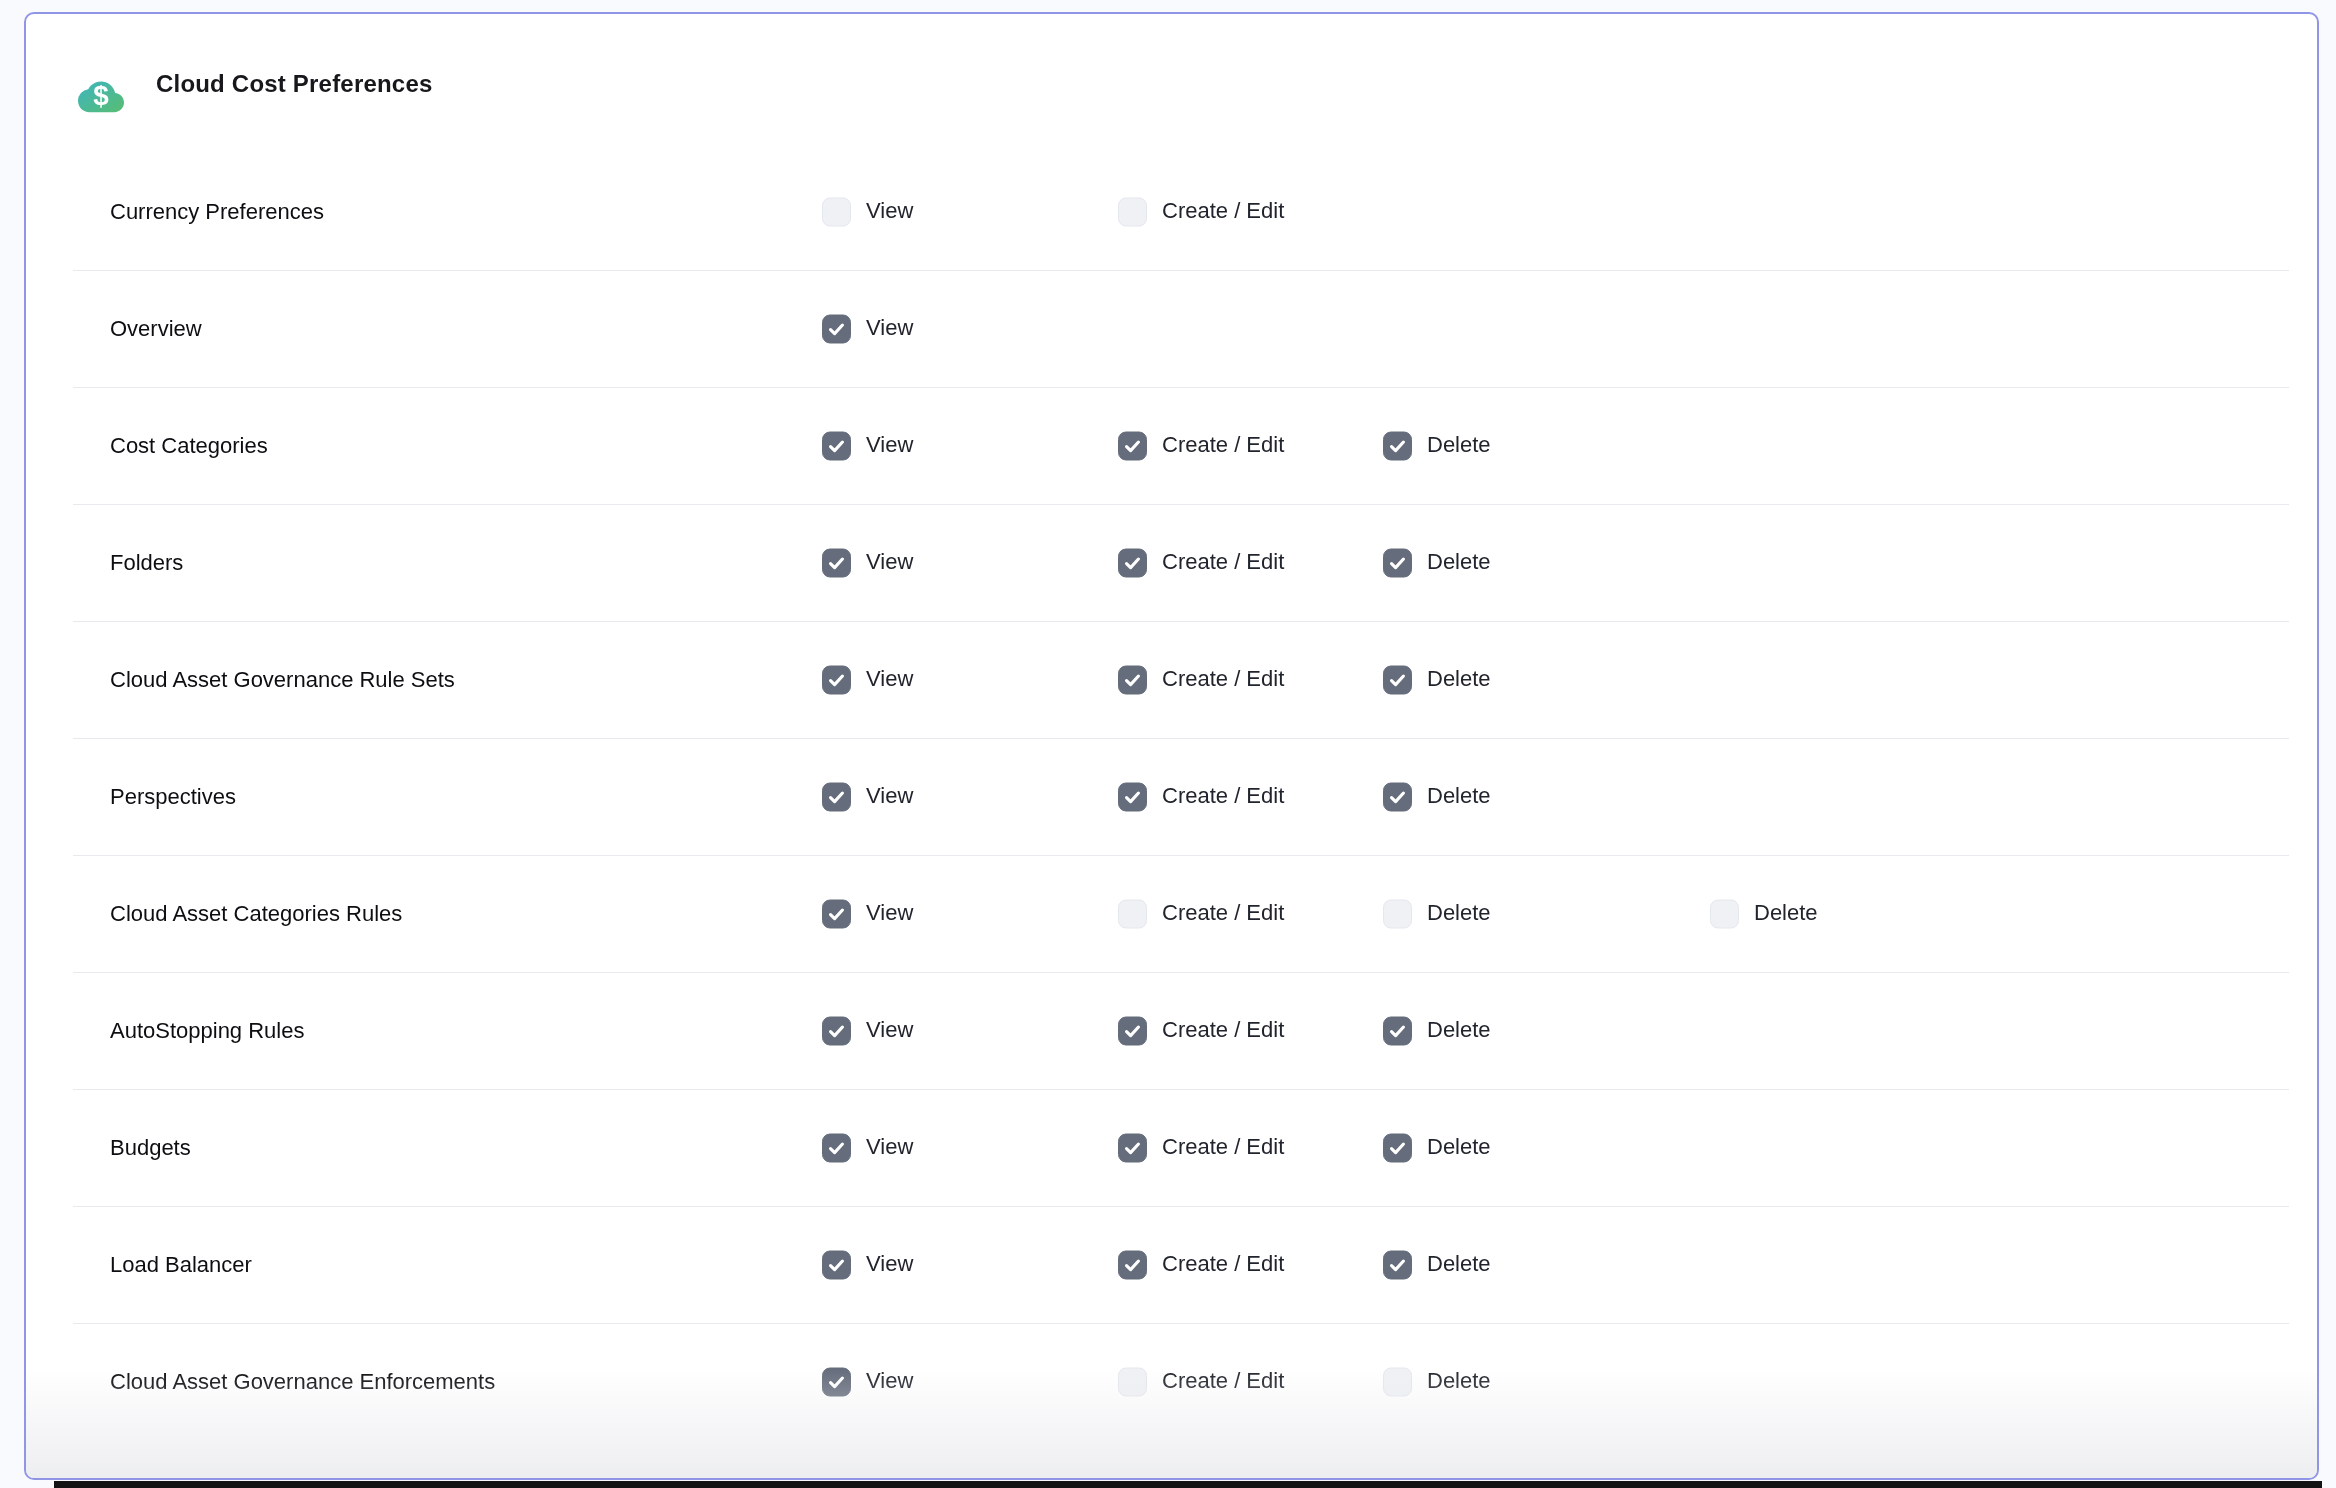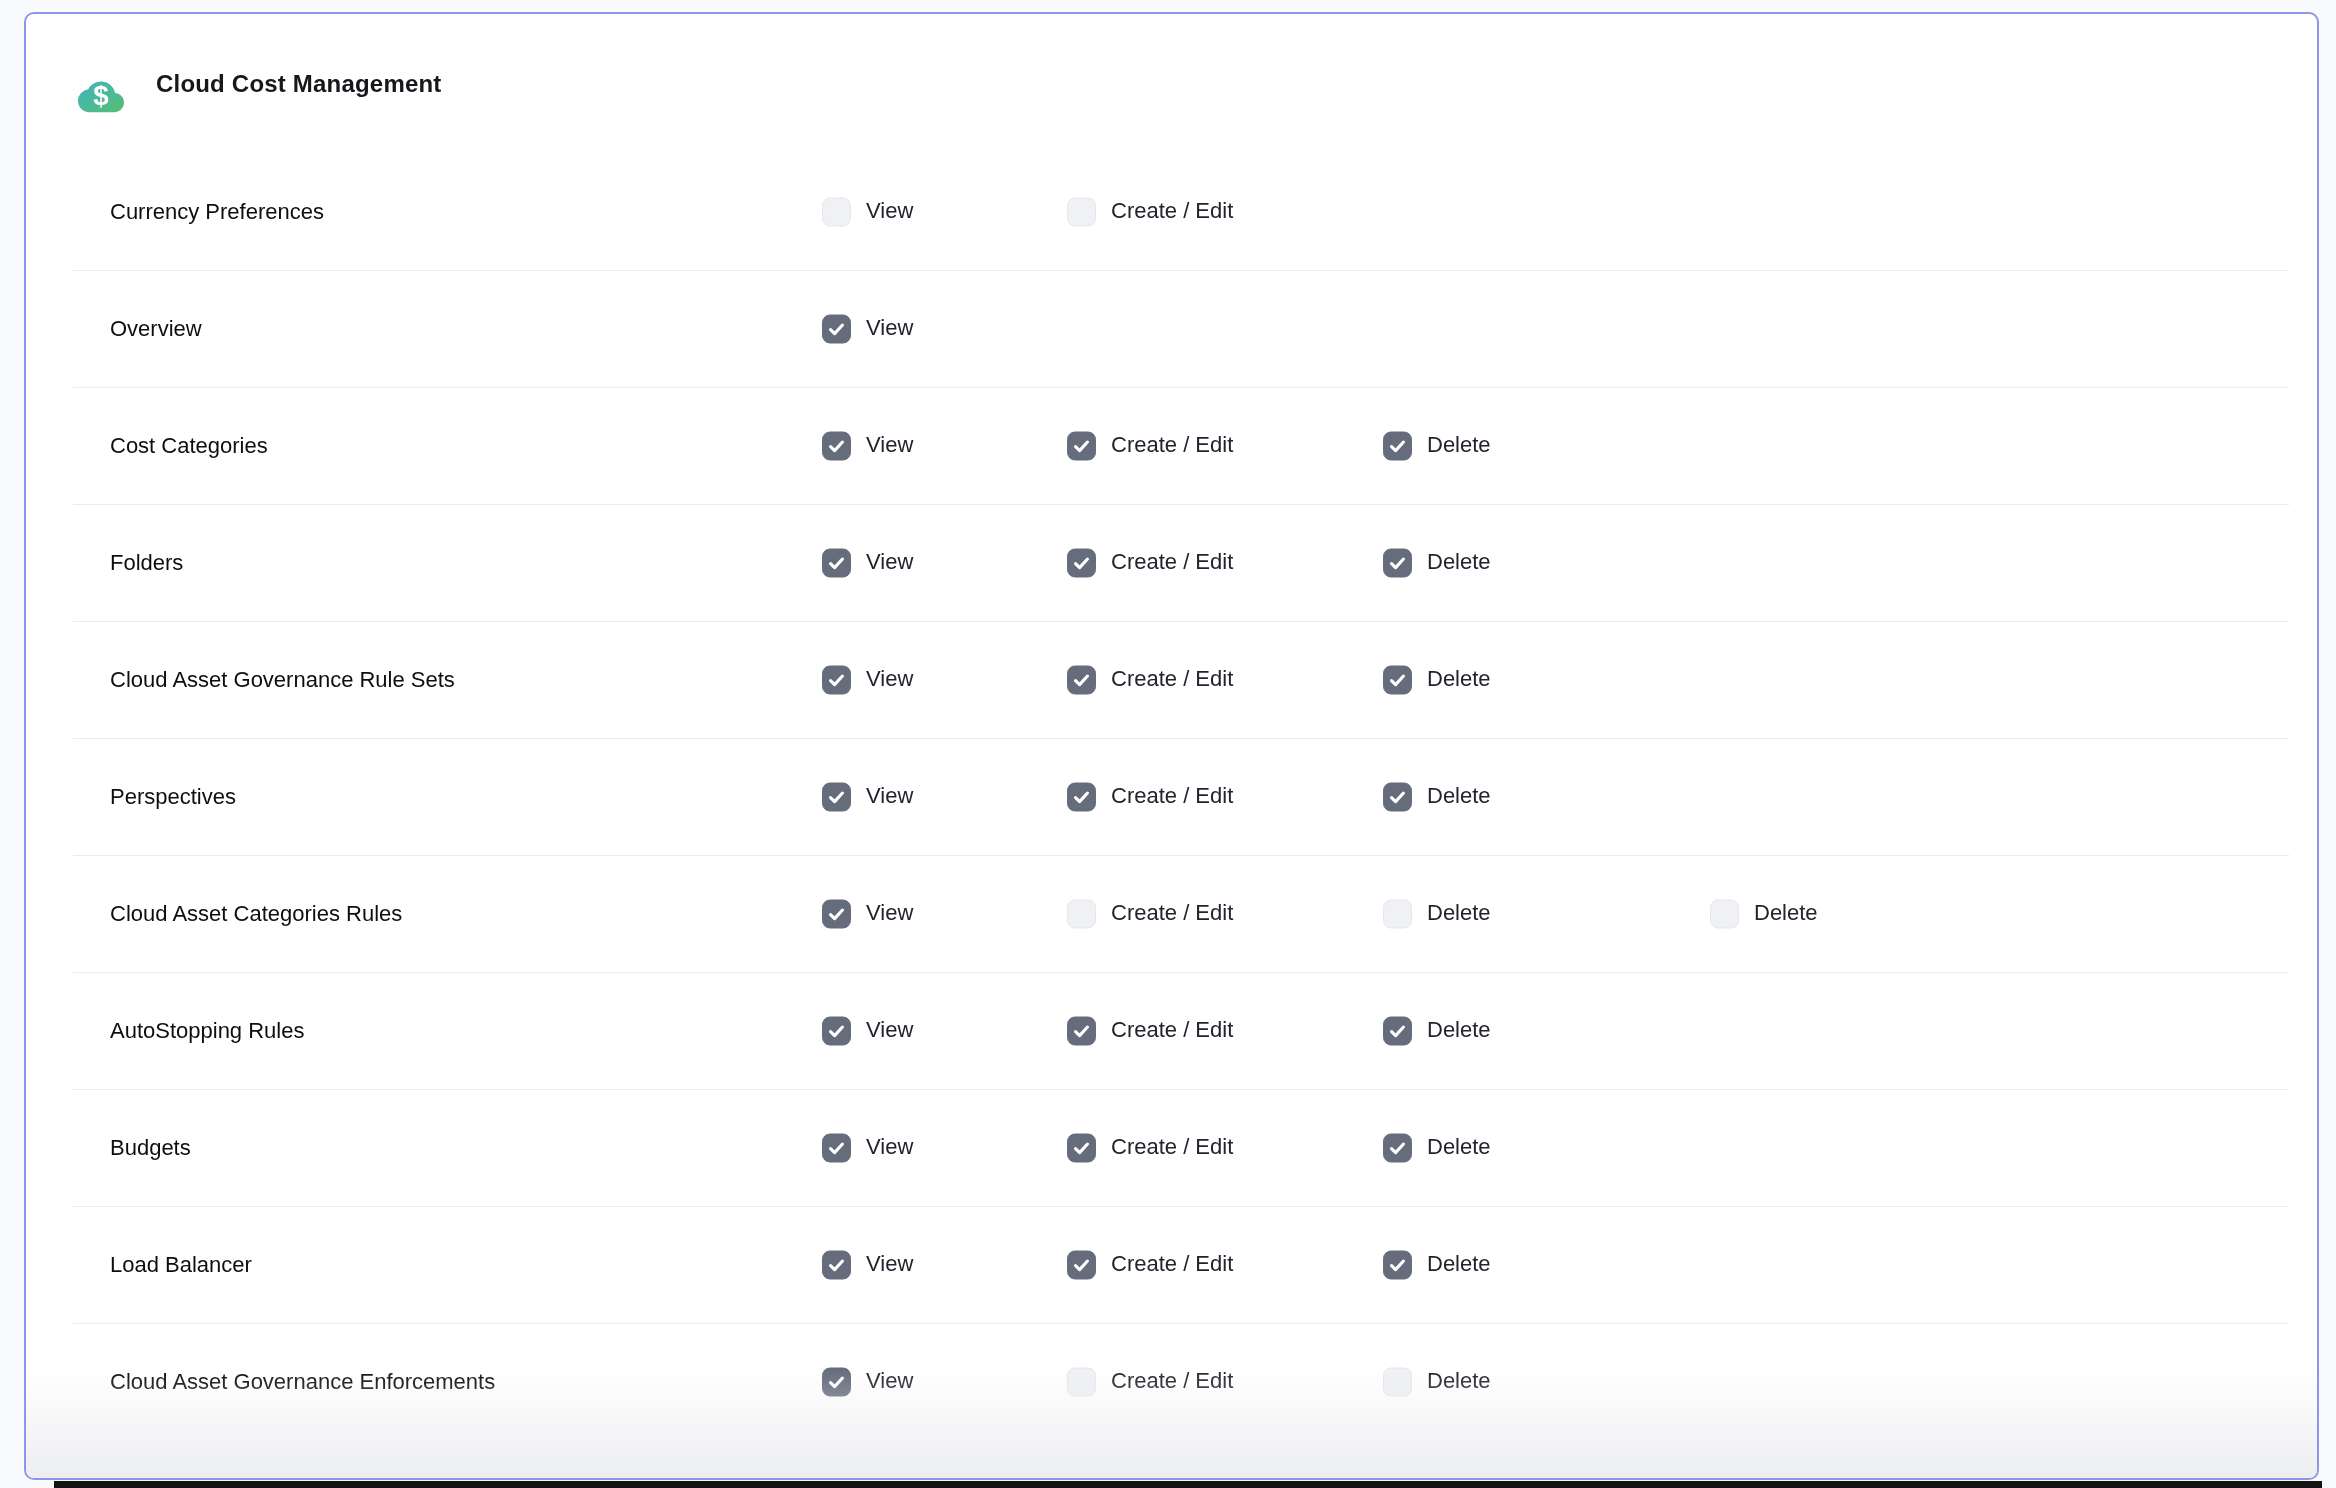--- a/index.html
+++ b/index.html
@@ -47,21 +47,21 @@
   }
   .resource-label {
     position: absolute; left: 84px; top: 50%; transform: translateY(-50%);
     font-size: 22px; color: #0e0e12; white-space: nowrap;
   }
   .perm {
     position: absolute; top: 50%; transform: translateY(-50%);
     display: flex; align-items: flex-start; gap: 15px; cursor: pointer;
   }
   .perm.col-0 { left: 796px; }
-  .perm.col-1 { left: 1041px; }
+  .perm.col-1 { left: 1092px; }
   .perm.col-2 { left: 1357px; }
   .perm.col-3 { left: 1684px; }
   .checkbox {
     width: 29px; height: 29px; box-sizing: border-box;
     border-radius: 8px;
     background: var(--cb-unchecked, #f0f1f5);
     border: 1px solid #e5e7ee;
     display: flex; align-items: center; justify-content: center;
     flex: none;
   }
@@ -88,21 +88,21 @@
             <stop offset="0" stop-color="#3eb5c1"></stop>
             <stop offset="1" stop-color="#58bd71"></stop>
           </linearGradient>
         </defs>
         <g transform="translate(0,5) scale(2)">
           <path d="M19.35 10.04A7.49 7.49 0 0 0 12 4C9.11 4 6.6 5.64 5.35 8.04A5.994 5.994 0 0 0 0 14c0 3.31 2.69 6 6 6h13c2.76 0 5-2.24 5-5 0-2.64-2.05-4.78-4.65-4.96z" fill="url(#cloudGrad)"></path>
         </g>
         <text x="24" y="38" text-anchor="middle" font-size="29" font-weight="bold" fill="#ffffff" font-family="Liberation Sans, sans-serif">$</text>
       </svg>
     </span>
-    <span class="module-title">Cloud Cost Management</span>
+    <span class="module-title">Cloud Cost Preferences</span>
   </div>
   <div class="rows" id="rows">
       <div class="row">
     <div class="resource-label">Currency Preferences</div>
   <label class="perm col-0">
           <span class="checkbox"></span>
           <span class="perm-label">View</span>
         </label>
         <label class="perm col-1">
           <span class="checkbox"></span>

